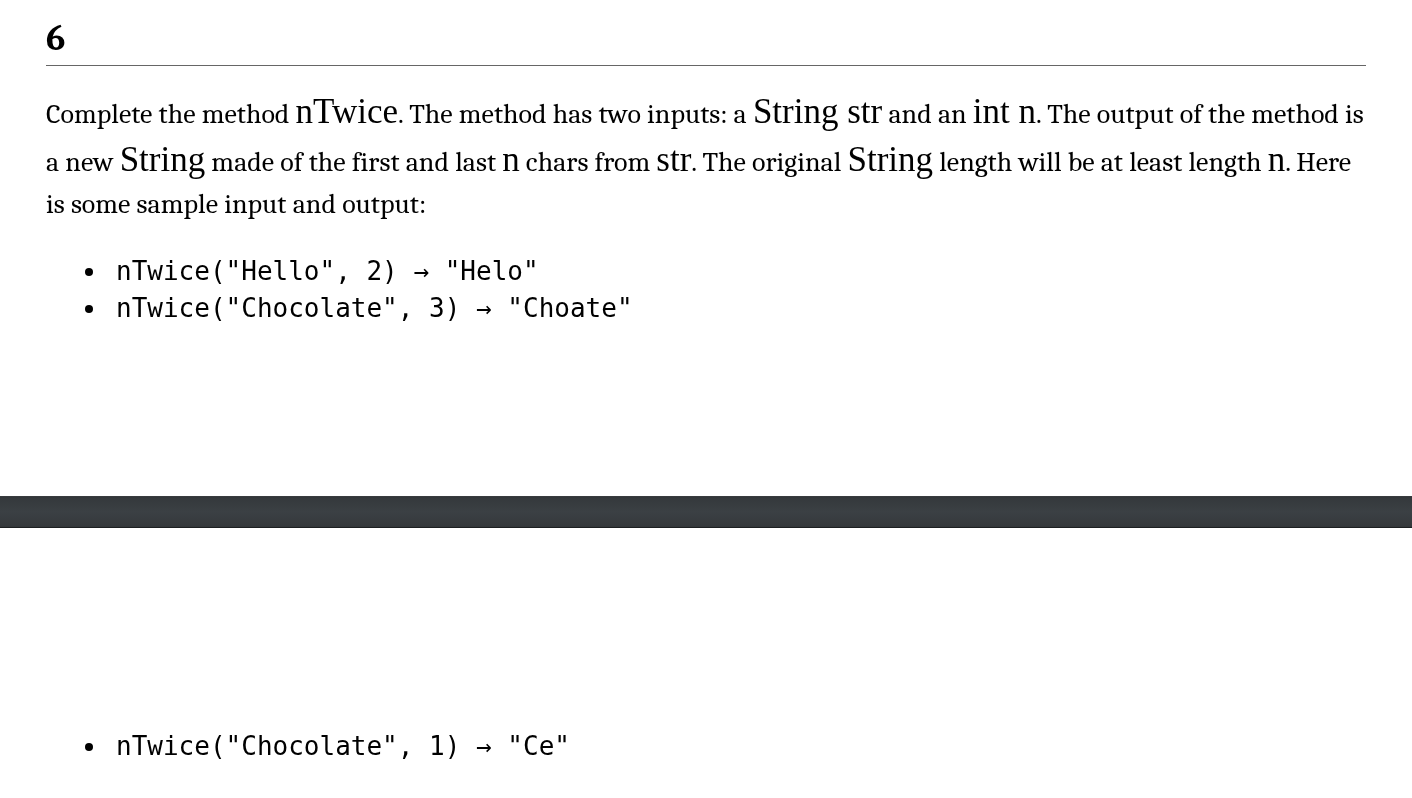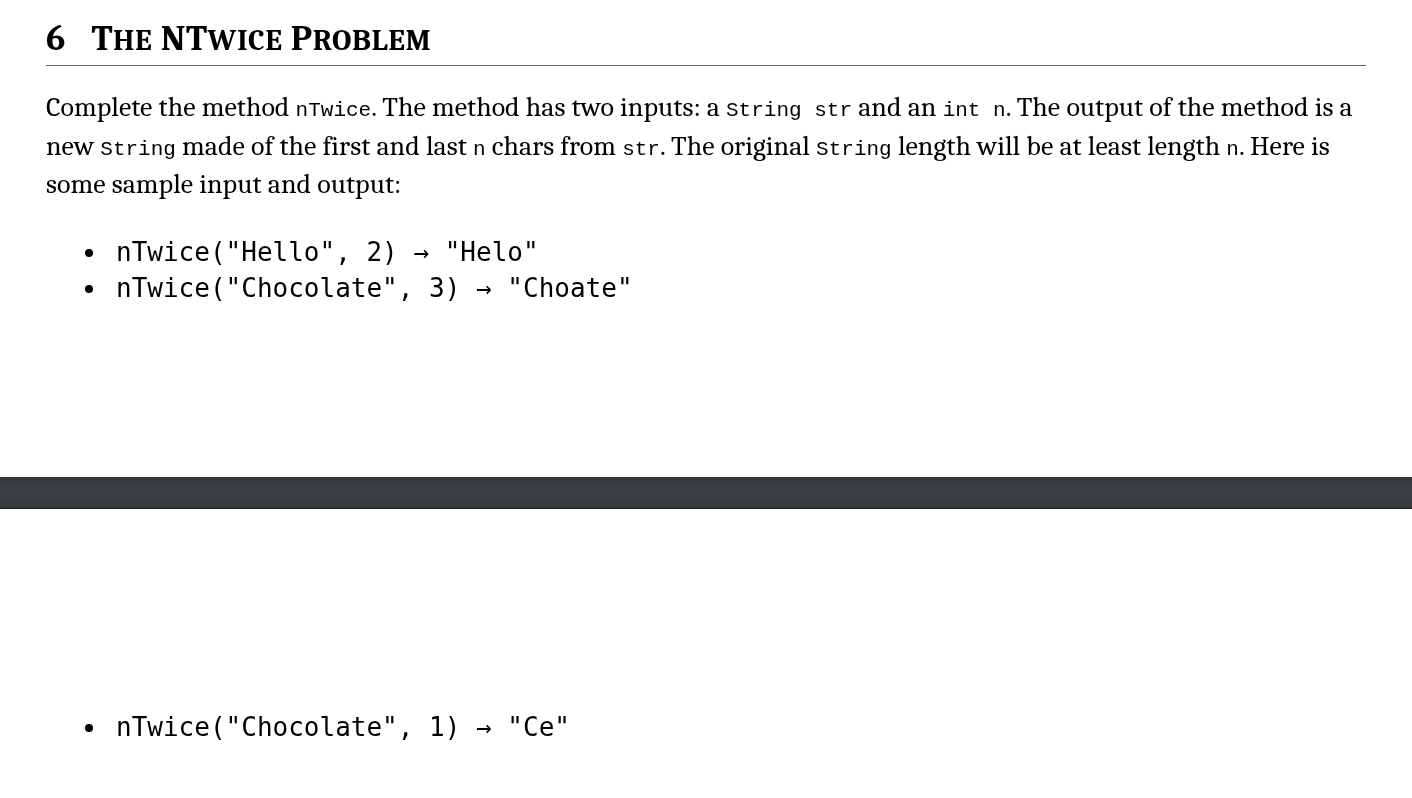--- a/index.html
+++ b/index.html
@@ -37,22 +37,22 @@
   .smallcaps-rest {
     font-size: 30px;
     text-transform: uppercase;
   }
   .body {
     margin-top: 22px;
     font-size: 28px;
     line-height: 1.38;
   }
   .code {
-    font-family: Liberation Mono, monospace;
-    font-size: 21px;
+    font-family: Liberation Serif, serif;
+    font-size: 35px;
   }
   ul.samples {
     margin: 30px 0 0 0;
     padding-left: 62px;
     list-style: disc;
   }
   ul.samples li {
     font-family: Consolas, "Menlo", "DejaVu Sans Mono", monospace;
     font-size: 26px;
     line-height: 1.4;
@@ -68,27 +68,20 @@
   .page2 {
     padding: 200px 46px 0 46px;
   }
 </style>
 </head>
 <body>
 
 <div class="page">
   <div class="heading-row">
     <span class="sec-num">6</span>
-    <span class="sec-title">
-      <span class="smallcaps-first">T</span><span class="smallcaps-rest">HE</span>
-      <span> </span>
-      <span class="smallcaps-first">NT</span><span class="smallcaps-rest">WICE</span>
-      <span> </span>
-      <span class="smallcaps-first">P</span><span class="smallcaps-rest">ROBLEM</span>
-    </span>
   </div>
 
   <div class="body">
     <span>Complete the method </span><span class="code">nTwice</span><span>. The method has two inputs: a </span><span class="code">String str</span><span> and an </span><span class="code">int n</span><span>. The output of the method is a new </span><span class="code">String</span><span> made of the first and last </span><span class="code">n</span><span> chars from </span><span class="code">str</span><span>. The original </span><span class="code">String</span><span> length will be at least length </span><span class="code">n</span><span>. Here is some sample input and output:</span>
   </div>
 
   <ul class="samples">
     <li>nTwice("Hello", 2) → "Helo"</li>
     <li>nTwice("Chocolate", 3) → "Choate"</li>
   </ul>

